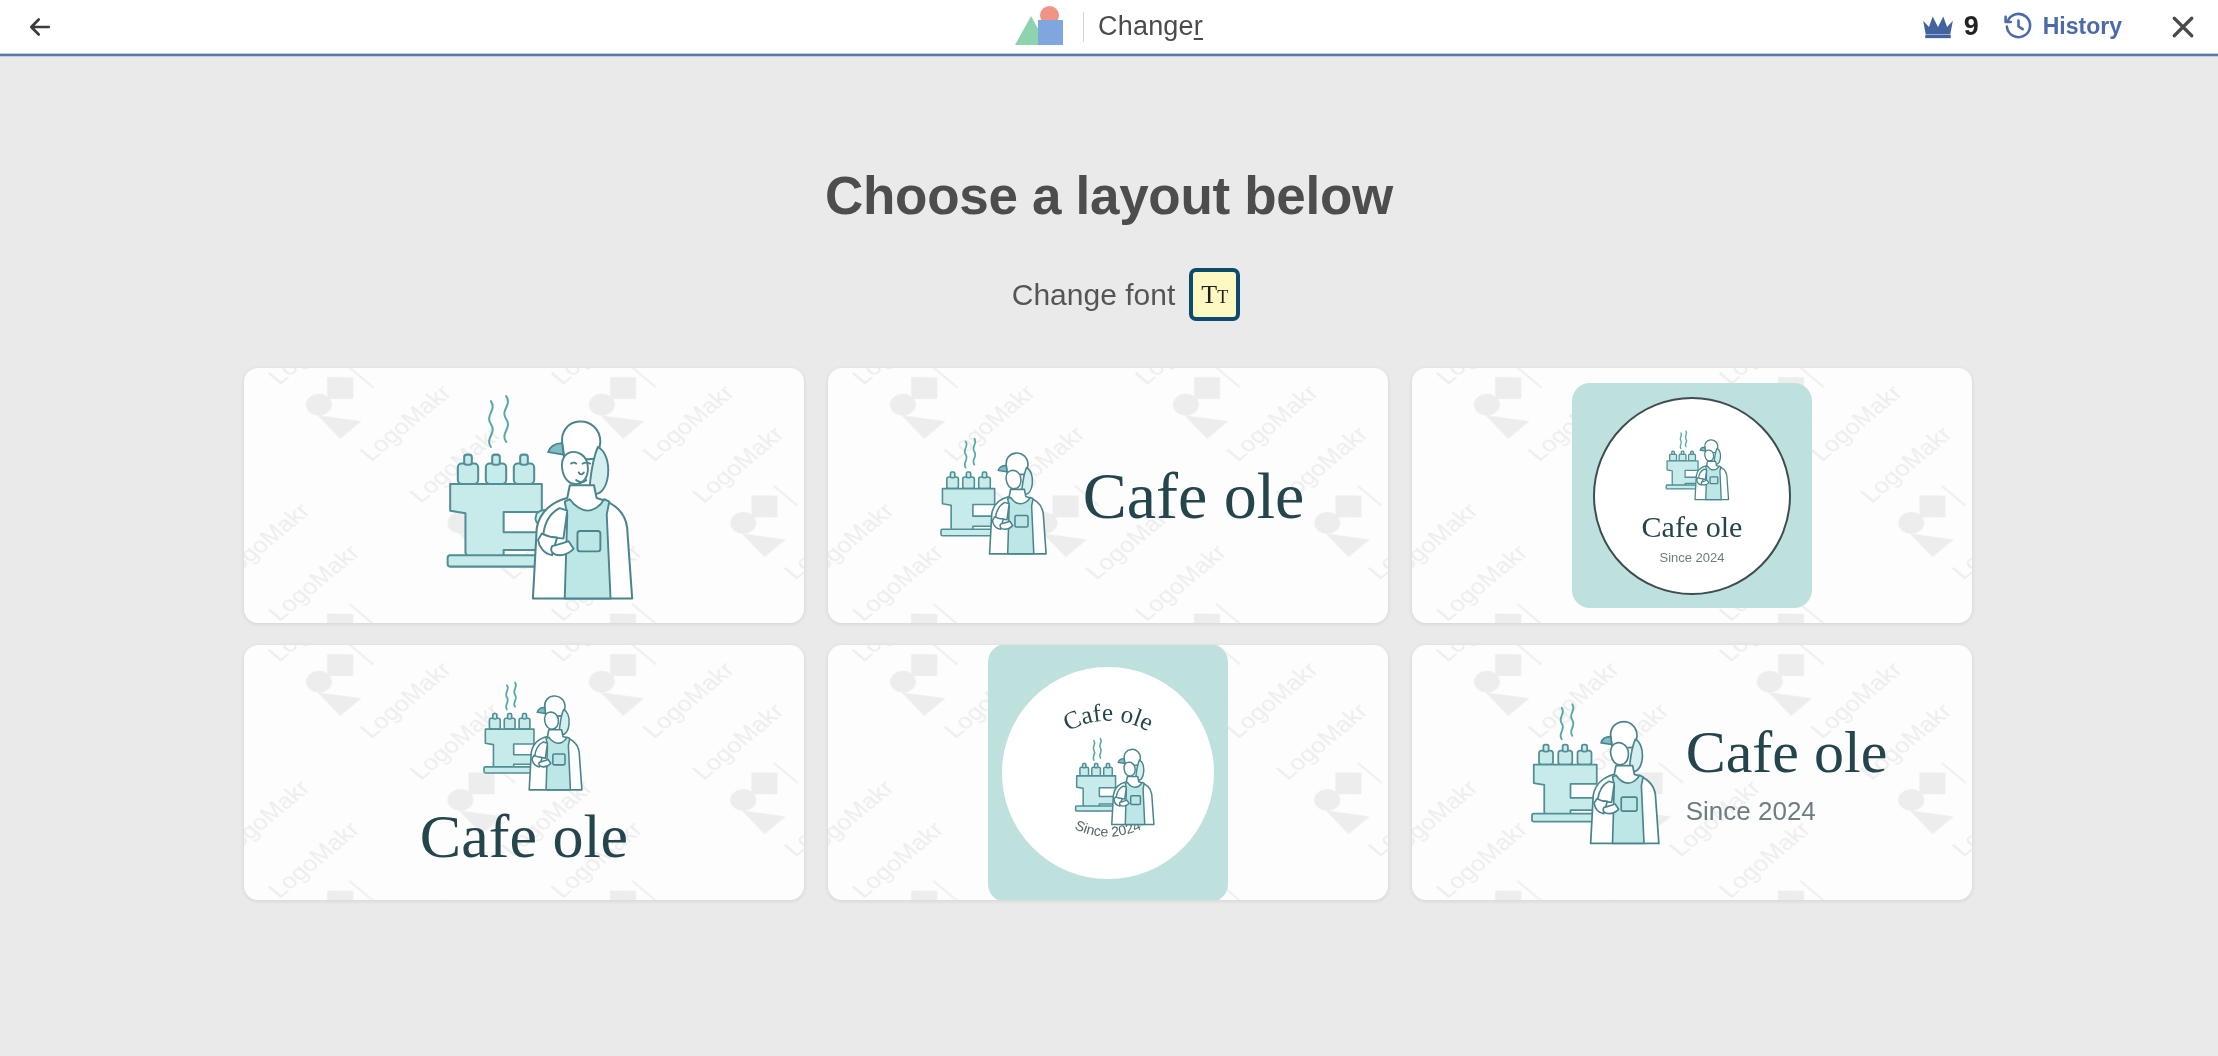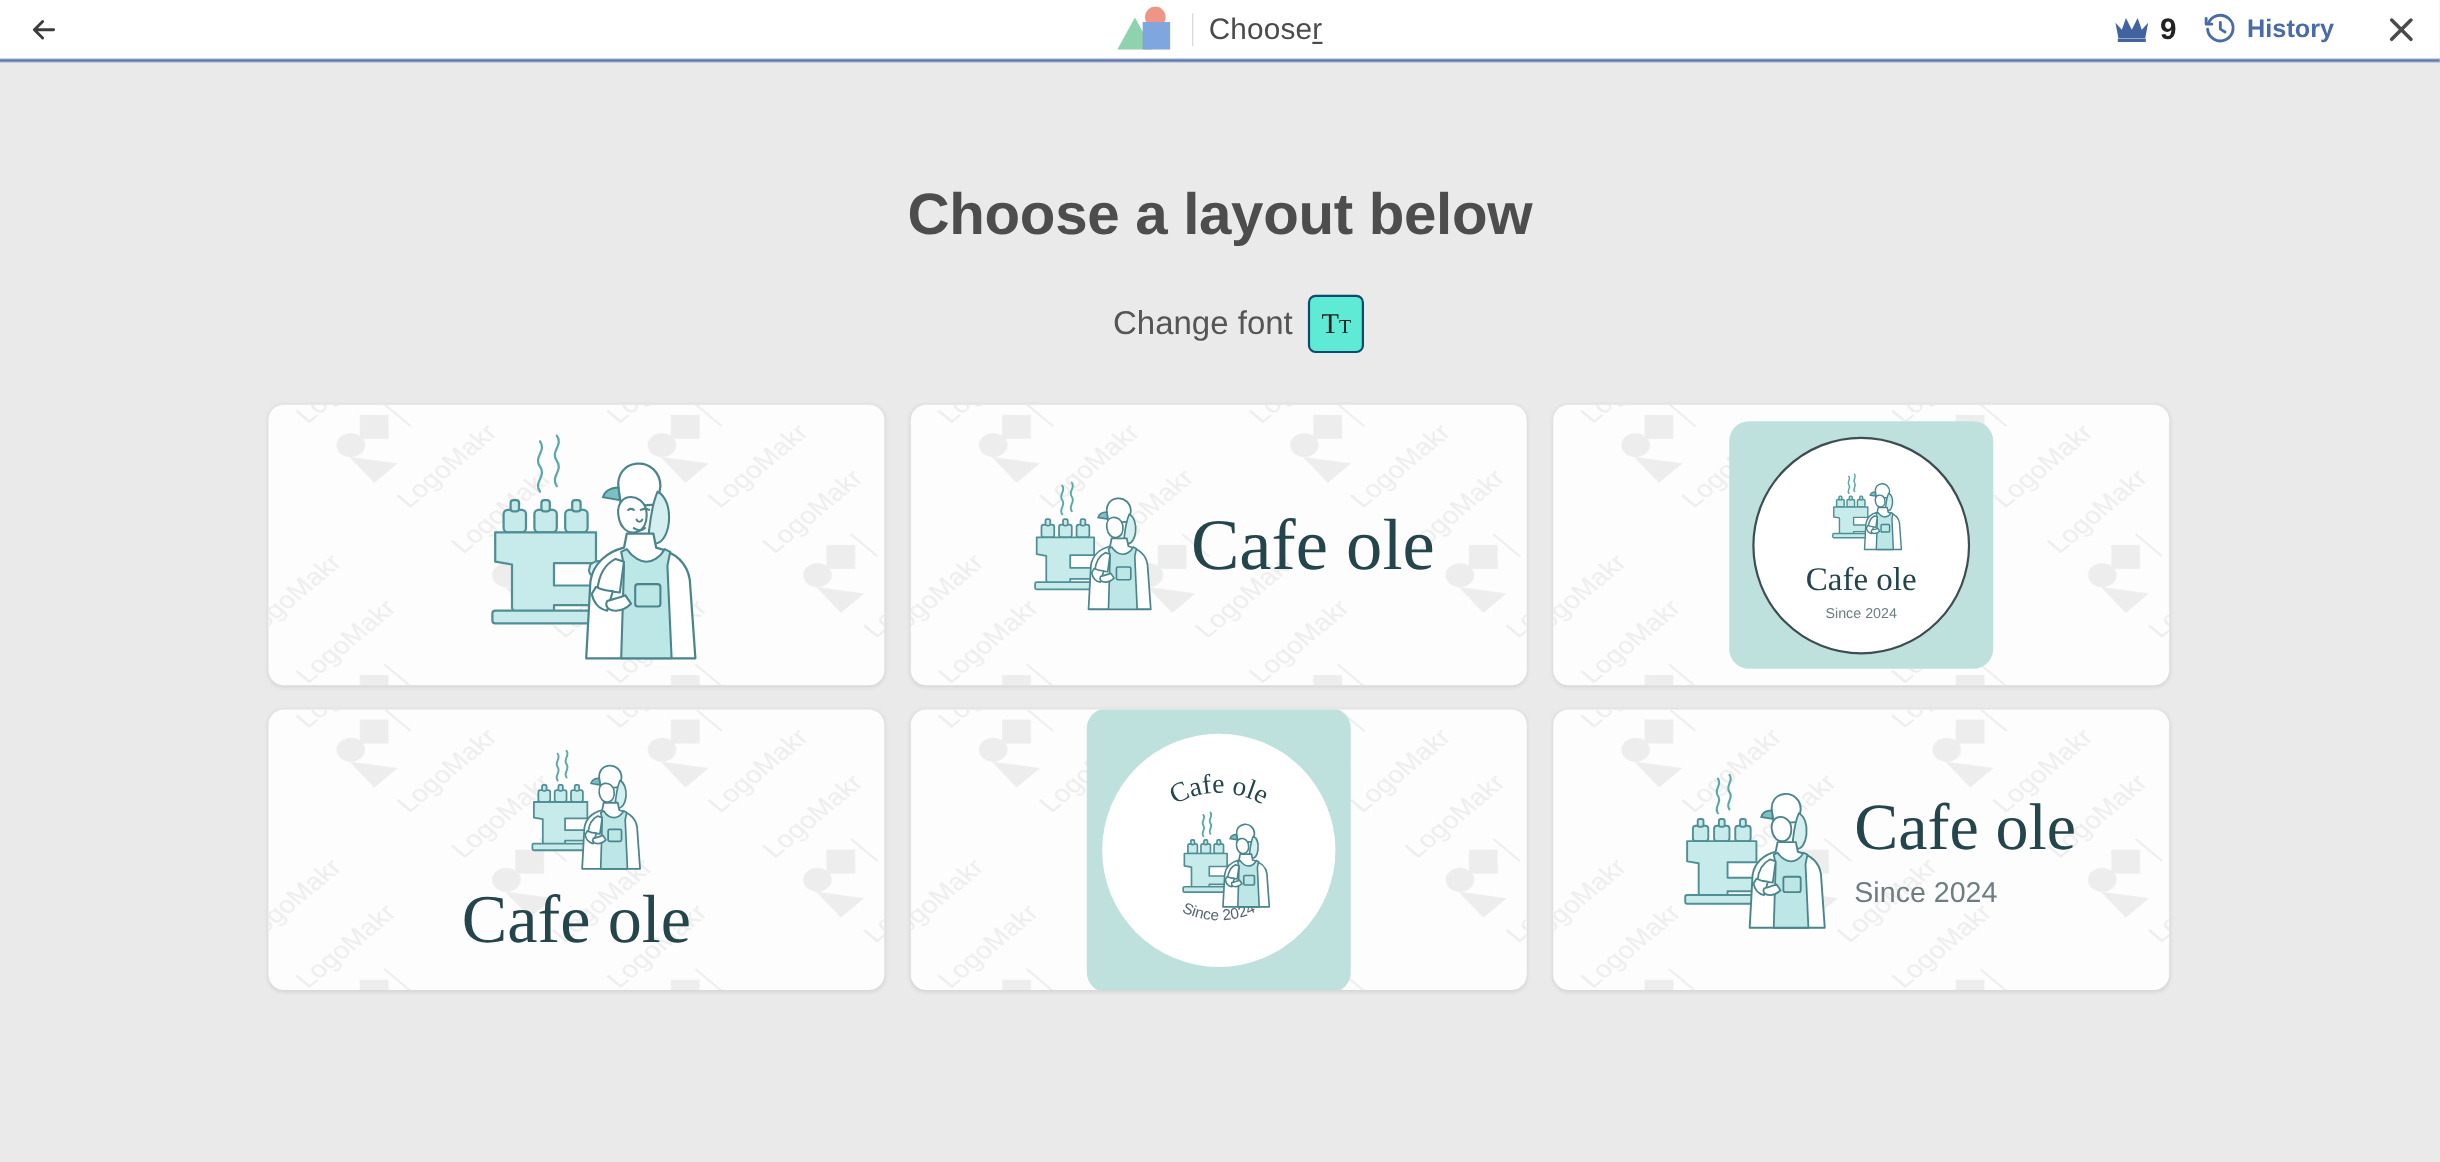--- a/index.html
+++ b/index.html
@@ -129,22 +129,22 @@
     display: flex;
     align-items: center;
     justify-content: center;
     gap: 14px;
     margin-top: 42px;
     padding-left: 34px;
   }
   #font-label { font-size: 30px; color: #555; }
   #font-button {
     width: 51px; height: 53px;
-    background: #5eead4;
-    border: 2px solid #0c4a6e;
+    background: #fef9c3;
+    border: 4px solid #0c4a6e;
     border-radius: 7px;
     display: flex; align-items: center; justify-content: center;
     cursor: pointer;
   }
   #font-button-glyph {
     font-family: "Liberation Serif", serif;
     font-size: 26px;
     color: #1d1d1d;
     line-height: 1;
   }
@@ -235,21 +235,21 @@
     </svg>
   </div>
 
   <div id="brand">
     <div id="brand-mark">
       <div id="brand-triangle"></div>
       <div id="brand-circle"></div>
       <div id="brand-square"></div>
     </div>
     <div id="brand-sep"></div>
-    <div id="brand-name"><span>Choose</span><span class="ul">r</span></div>
+    <div id="brand-name"><span>Change</span><span class="ul">r</span></div>
   </div>
 
   <div id="header-right">
 
     <div id="credits-group">
       <svg width="34" height="26" viewBox="0 0 32 24">
         <path d="M2 6l5.5 6L11 2l5 10L21 2l3.5 10L30 6l-2.5 13H4.5z" fill="#42639f"></path>
         <rect x="4" y="19.5" width="24" height="3" fill="#42639f"></rect>
       </svg>
       <span id="credits-count">9</span>

